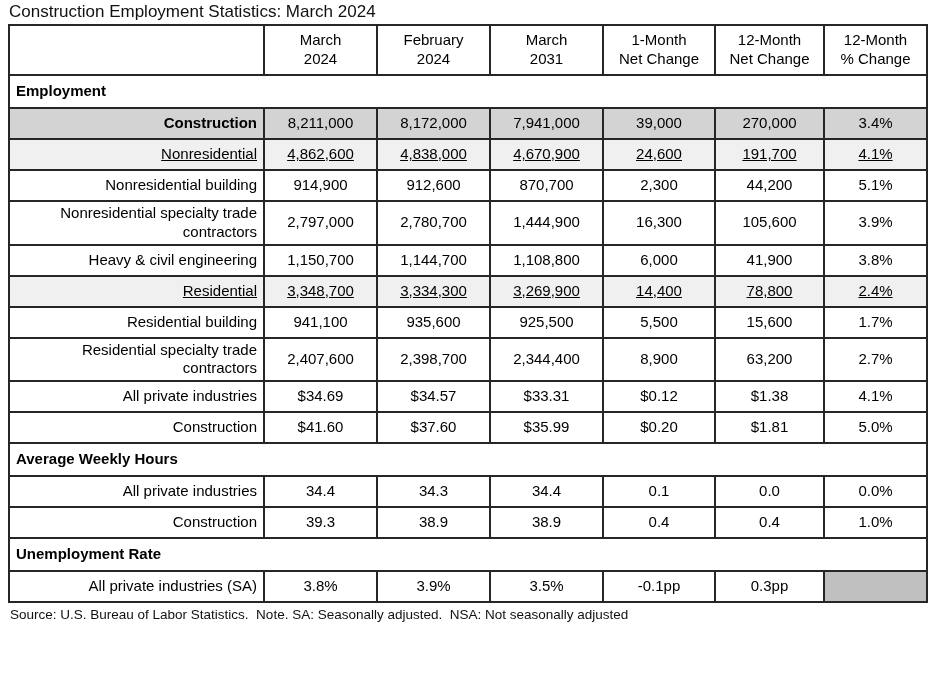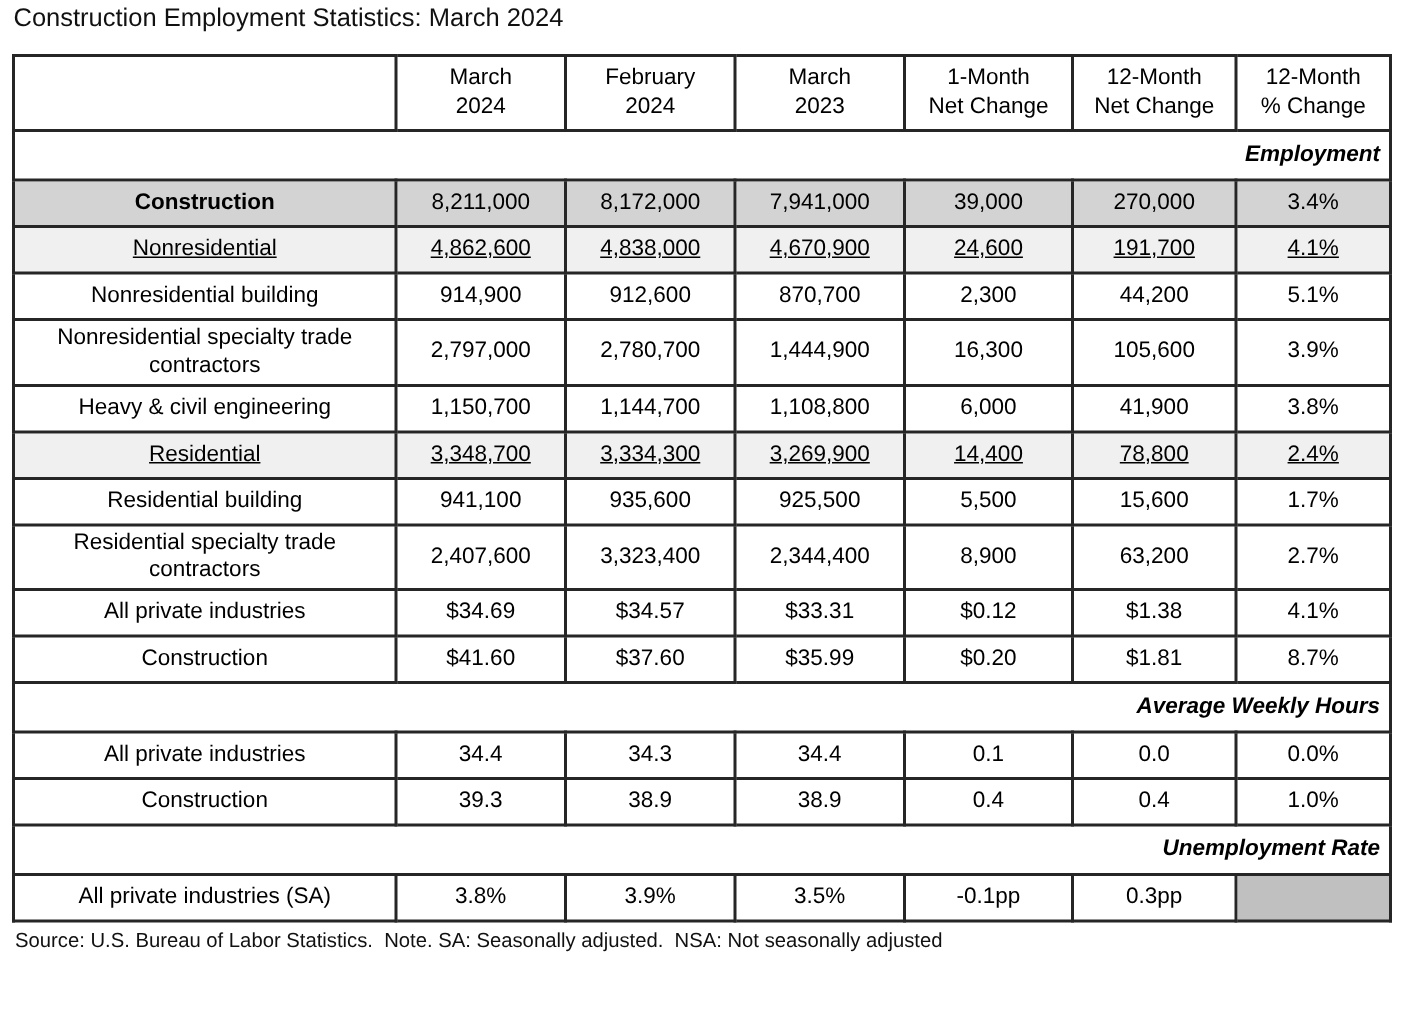--- a/index.html
+++ b/index.html
@@ -13,21 +13,21 @@
     -webkit-font-smoothing: antialiased;
   }
   .page {
     padding: 1px 8px 0 8px;
     box-sizing: border-box;
     width: 936px;
   }
   .title {
     font-size: 17px;
     line-height: 21px;
-    padding: 0 0 14px 1px;
+    padding: 0 0 2px 1px;
     color: #111;
   }
   table.stats {
     border-collapse: collapse;
     table-layout: fixed;
     width: 918px;
     background: #fff;
   }
   table.stats th,
   table.stats td {
@@ -39,27 +39,26 @@
     vertical-align: middle;
   }
   table.stats th {
     font-weight: normal;
     text-align: center;
     height: 44px;
     background: #ffffff;
   }
   td.section {
     font-weight: bold;
-    font-style: italic;
-    text-align: right;
+    text-align: left;
     height: 27px;
     background: #ffffff;
   }
   td.lbl {
-    text-align: center;
+    text-align: right;
     height: 25px;
     margin-top: 20px;
   }
   td.val {
     text-align: center;
     height: 25px;
   }
   tr.dark td { background: #d3d3d3; }
   tr.dark td.lbl { font-weight: bold; }
   tr.light td { background: #f0f0f0; text-decoration: underline; }
@@ -86,21 +85,21 @@
       <col style="width:113px">
       <col style="width:112px">
       <col style="width:109px">
       <col style="width:103px">
     </colgroup>
     <thead>
       <tr>
         <th></th>
         <th><span>March</span><br><span>2024</span></th>
         <th><span>February</span><br><span>2024</span></th>
-        <th><span>March</span><br><span>2023</span></th>
+        <th><span>March</span><br><span>2031</span></th>
         <th><span>1-Month</span><br><span>Net Change</span></th>
         <th><span>12-Month</span><br><span>Net Change</span></th>
         <th><span>12-Month</span><br><span>% Change</span></th>
       </tr>
     </thead>
     <tbody id="table-body">
         <tr>
           <td colspan="7" class="section">Employment</td>
         </tr>
         <tr class="dark">
@@ -162,21 +161,21 @@
           <td class="val">941,100</td>
           <td class="val">935,600</td>
           <td class="val">925,500</td>
           <td class="val">5,500</td>
           <td class="val">15,600</td>
           <td class="val">1.7%</td>
         </tr>
         <tr>
           <td class="lbl">Residential specialty trade contractors</td>
           <td class="val">2,407,600</td>
-          <td class="val">3,323,400</td>
+          <td class="val">2,398,700</td>
           <td class="val">2,344,400</td>
           <td class="val">8,900</td>
           <td class="val">63,200</td>
           <td class="val">2.7%</td>
         </tr>
         <tr>
           <td class="lbl">All private industries</td>
           <td class="val">$34.69</td>
           <td class="val">$34.57</td>
           <td class="val">$33.31</td>
@@ -184,21 +183,21 @@
           <td class="val">$1.38</td>
           <td class="val">4.1%</td>
         </tr>
         <tr>
           <td class="lbl">Construction</td>
           <td class="val">$41.60</td>
           <td class="val">$37.60</td>
           <td class="val">$35.99</td>
           <td class="val">$0.20</td>
           <td class="val">$1.81</td>
-          <td class="val">8.7%</td>
+          <td class="val">5.0%</td>
         </tr>
         <tr>
           <td colspan="7" class="section">Average Weekly Hours</td>
         </tr>
         <tr>
           <td class="lbl">All private industries</td>
           <td class="val">34.4</td>
           <td class="val">34.3</td>
           <td class="val">34.4</td>
           <td class="val">0.1</td>

